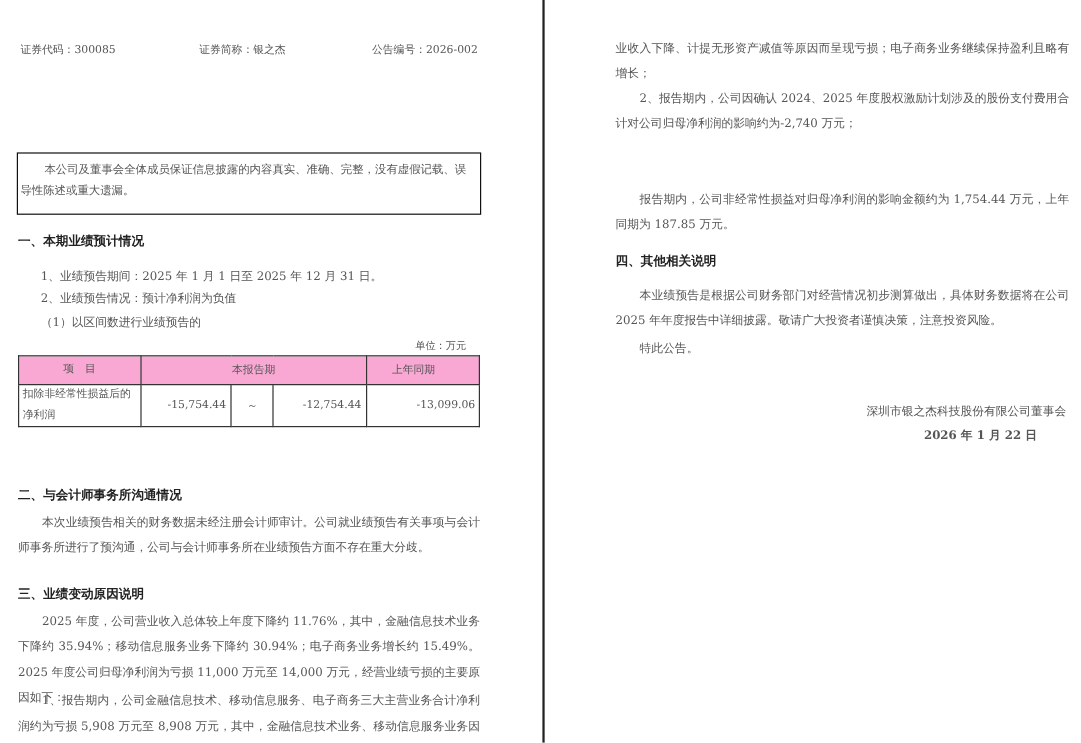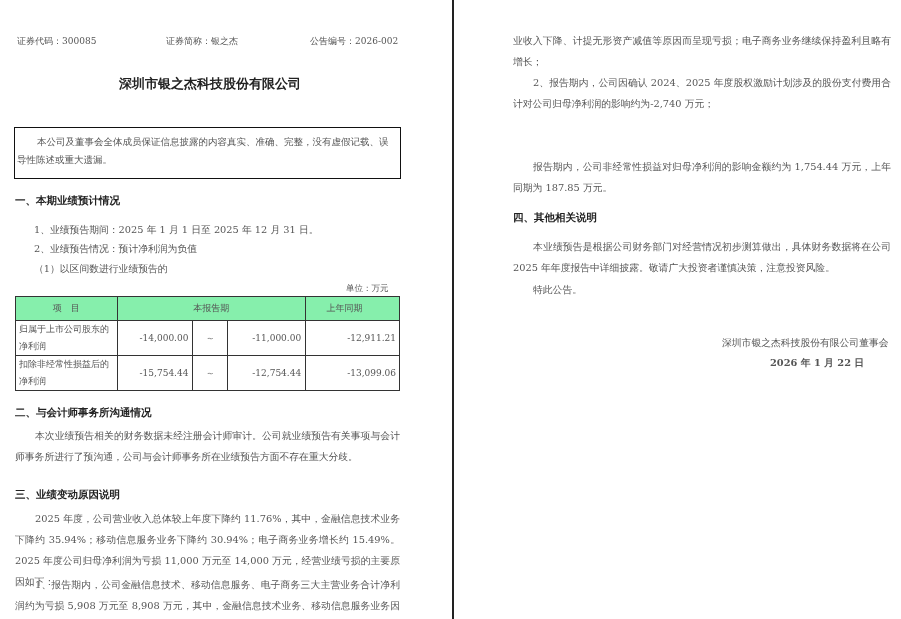--- a/index.html
+++ b/index.html
@@ -15,64 +15,56 @@
   .title { font-family: "DejaVu Sans", "Liberation Sans", sans-serif; font-weight: bold; font-size: 13px; color: #222; left: 0; width: 420px; text-align: center; }
   .notice-box { position: absolute; left: 14px; top: 127px; width: 387px; height: 52px; border: 1.5px solid #111; }
   .notice-text { position: absolute; left: 0; top: 0; font-size: 9.5px; color: #555; line-height: 18px; white-space: normal; width: 384px; padding: 5px 2px 0 2px; text-indent: 20px; }
   .h-section { font-family: "DejaVu Sans", "Liberation Sans", sans-serif; font-weight: bold; font-size: 10.5px; color: #222; }
   .para { font-size: 9.8px; color: #555; }
   .body-text { position: absolute; font-size: 9.8px; color: #555; line-height: 21px; white-space: normal; text-align: justify; }
   .indent { text-indent: 20px; }
 
   table.forecast { position: absolute; left: 15px; top: 296px; width: 385px; border-collapse: collapse; font-size: 9px; color: #555; }
   table.forecast td, table.forecast th { border: 1.2px solid #333; }
-  table.forecast th { background: #86efac; font-weight: normal; height: 24px; text-align: center; }
+  table.forecast th { background: #f9a8d4; font-weight: normal; height: 24px; text-align: center; }
   table.forecast td { height: 35px; }
   .c-label { width: 102px; padding-left: 3px; line-height: 17px; text-align: left; }
   .c-val { width: 76px; text-align: right; padding-right: 4px; }
   .c-tilde { width: 35px; text-align: center; }
   .c-val2 { width: 78px; text-align: right; padding-right: 4px; }
   .c-prior { width: 94px; text-align: right; padding-right: 3px; }
   .unit { font-size: 8.5px; color: #555; top: 283px; left: 346px; }
 
   .hl { background: #a9c9e8; color: #345; }
 </style>
 </head>
 <body>
 
 <div class="page page-left">
   <span class="abs meta" style="left:17px;">证券代码：300085</span>
   <span class="abs meta" style="left:166px;">证券简称：银之杰</span>
   <span class="abs meta" style="left:310px;">公告编号：2026-002</span>
 
-  <div class="abs title" style="top:75px;">深圳市银之杰科技股份有限公司</div>
 
   <div class="notice-box">
     <div class="notice-text">本公司及董事会全体成员保证信息披露的内容真实、准确、完整，没有虚假记载、误导性陈述或重大遗漏。</div>
   </div>
 
   <div class="abs h-section" style="left:15px; top:194px;">一、本期业绩预计情况</div>
   <div class="abs para" style="left:34px; top:224px;">1、业绩预告期间：2025 年 1 月 1 日至 2025 年 12 月 31 日。</div>
   <div class="abs para" style="left:34px; top:243px;">2、业绩预告情况：预计净利润为负值</div>
   <div class="abs para" style="left:34px; top:263px;">（1）以区间数进行业绩预告的</div>
   <div class="abs unit">单位：万元</div>
 
   <table class="forecast">
     <tbody>
         <tr>
       <th class="c-label" style="text-align:center;padding-left:0;">项　目</th>
       <th colspan="3">本报告期</th>
       <th class="c-prior" style="text-align:center;padding-right:16px;">上年同期</th>
-    </tr>
-    <tr>
-      <td class="c-label">归属于上市公司股东的净利润</td>
-      <td class="c-val">-14,000.00</td>
-      <td class="c-tilde">～</td>
-      <td class="c-val2">-11,000.00</td>
-      <td class="c-prior">-12,911.21</td>
     </tr>
     <tr>
       <td class="c-label">扣除非经常性损益后的净利润</td>
       <td class="c-val">-15,754.44</td>
       <td class="c-tilde">～</td>
       <td class="c-val2">-12,754.44</td>
       <td class="c-prior">-13,099.06</td>
     </tr>
   </tbody>
     </table>

